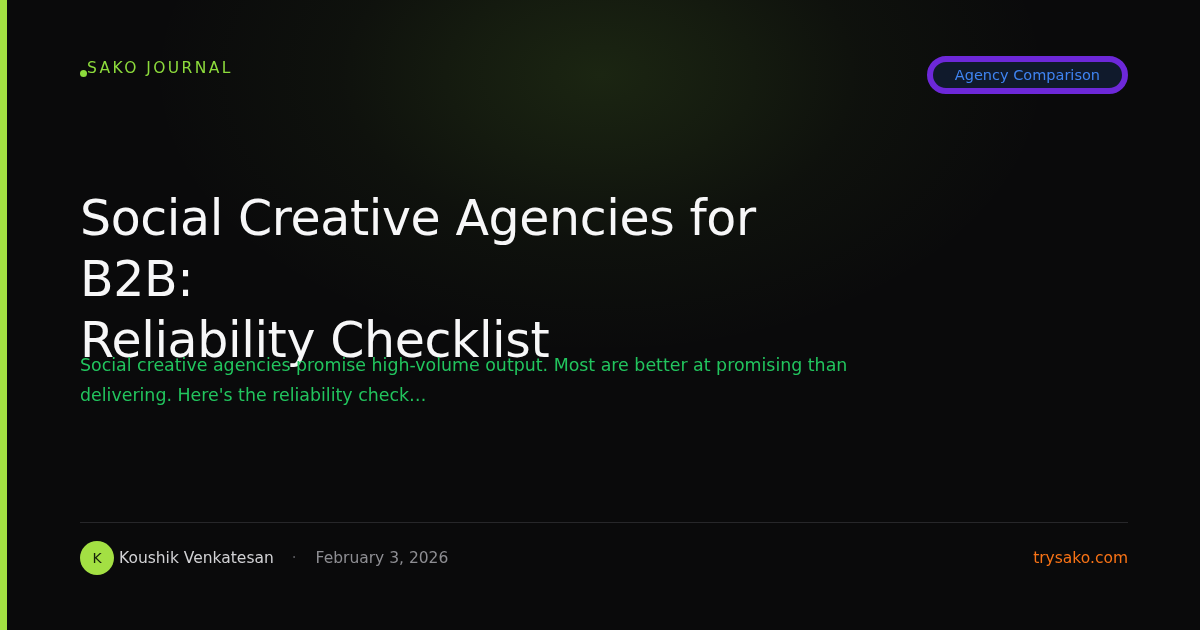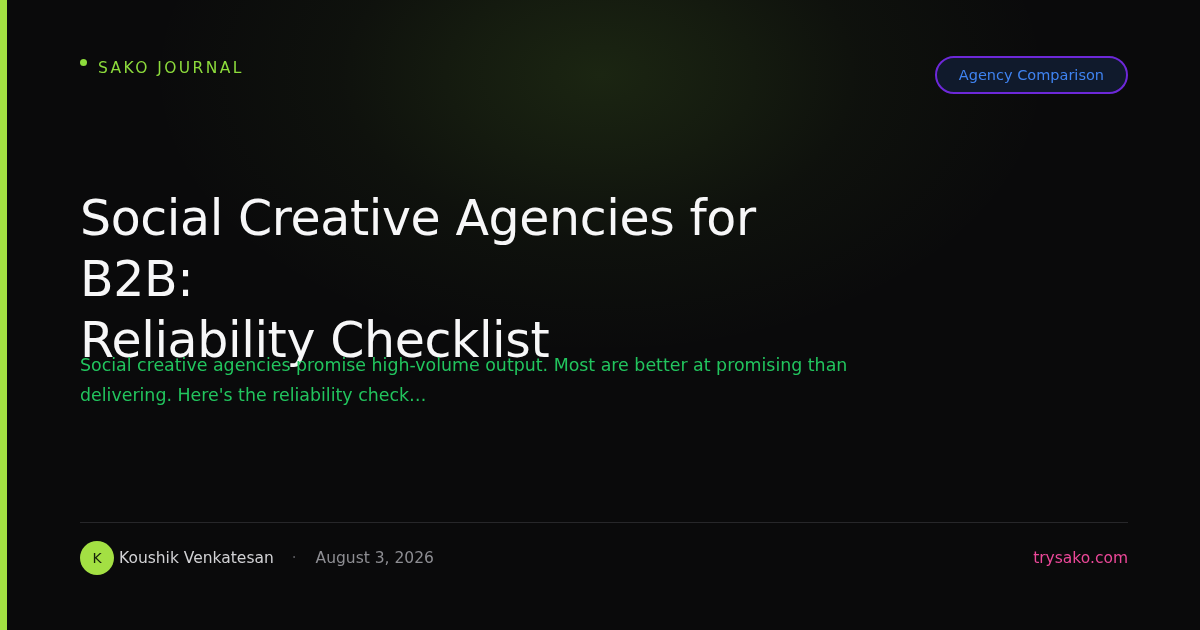--- a/index.html
+++ b/index.html
@@ -62,22 +62,21 @@
     left: 0;
     top: 56px;
     width: 1048px;
     height: 40px;
   }
   .brand {
     position: absolute;
     left: 0;
     top: 3px;
     display: flex;
-    align-items: flex-start;
-    gap: 11px;
+    align-items: flex-end;
   }
   .brand-dot {
     width: 7px;
     height: 7px;
     border-radius: 50%;
     background: #8ddc3c;
     flex: none;
   }
   .brand-name {
     font-family: "DejaVu Sans", sans-serif;
@@ -92,21 +91,21 @@
     right: 0;
     top: 0;
     height: 38px;
     box-sizing: border-box;
     padding: 0 22px;
     display: flex;
     align-items: center;
     justify-content: center;
     border-radius: 19px;
     background: #101a2c;
-    border: 2px solid #6d28d9;
+    border: 6px solid #6d28d9;
     color: #3f84f2;
     font-size: 14.5px;
     font-family: "DejaVu Sans", sans-serif;
     white-space: nowrap;
   }
 
   
   .title {
     position: absolute;
     left: 0;
@@ -182,21 +181,21 @@
   .date {
     margin-left: 19px;
     font-size: 15.5px;
     color: #8e8e93;
     font-family: "DejaVu Sans", sans-serif;
     white-space: nowrap;
   }
   .site {
     margin-left: auto;
     font-size: 15.5px;
-    color: #ec4899;
+    color: #f97316;
     font-family: "DejaVu Sans", sans-serif;
     white-space: nowrap;
   }
 </style>
 </head>
 <body>
 
 <div class="card">
 
   <div class="glow"></div>
@@ -216,18 +215,18 @@
 Reliability Checklist</h1>
 
     <p class="subtitle">Social creative agencies promise high-volume output. Most are better at promising than delivering. Here's the reliability check…</p>
 
     <div class="divider"></div>
 
     <div class="footer">
       <div class="avatar">K</div>
       <span class="author">Koushik Venkatesan</span>
       <span class="sep">·</span>
-      <span class="date">August 3, 2026</span>
+      <span class="date">February 3, 2026</span>
       <span class="site">trysako.com</span>
     </div>
 
   </div>
 </div>
 
 </body></html>

